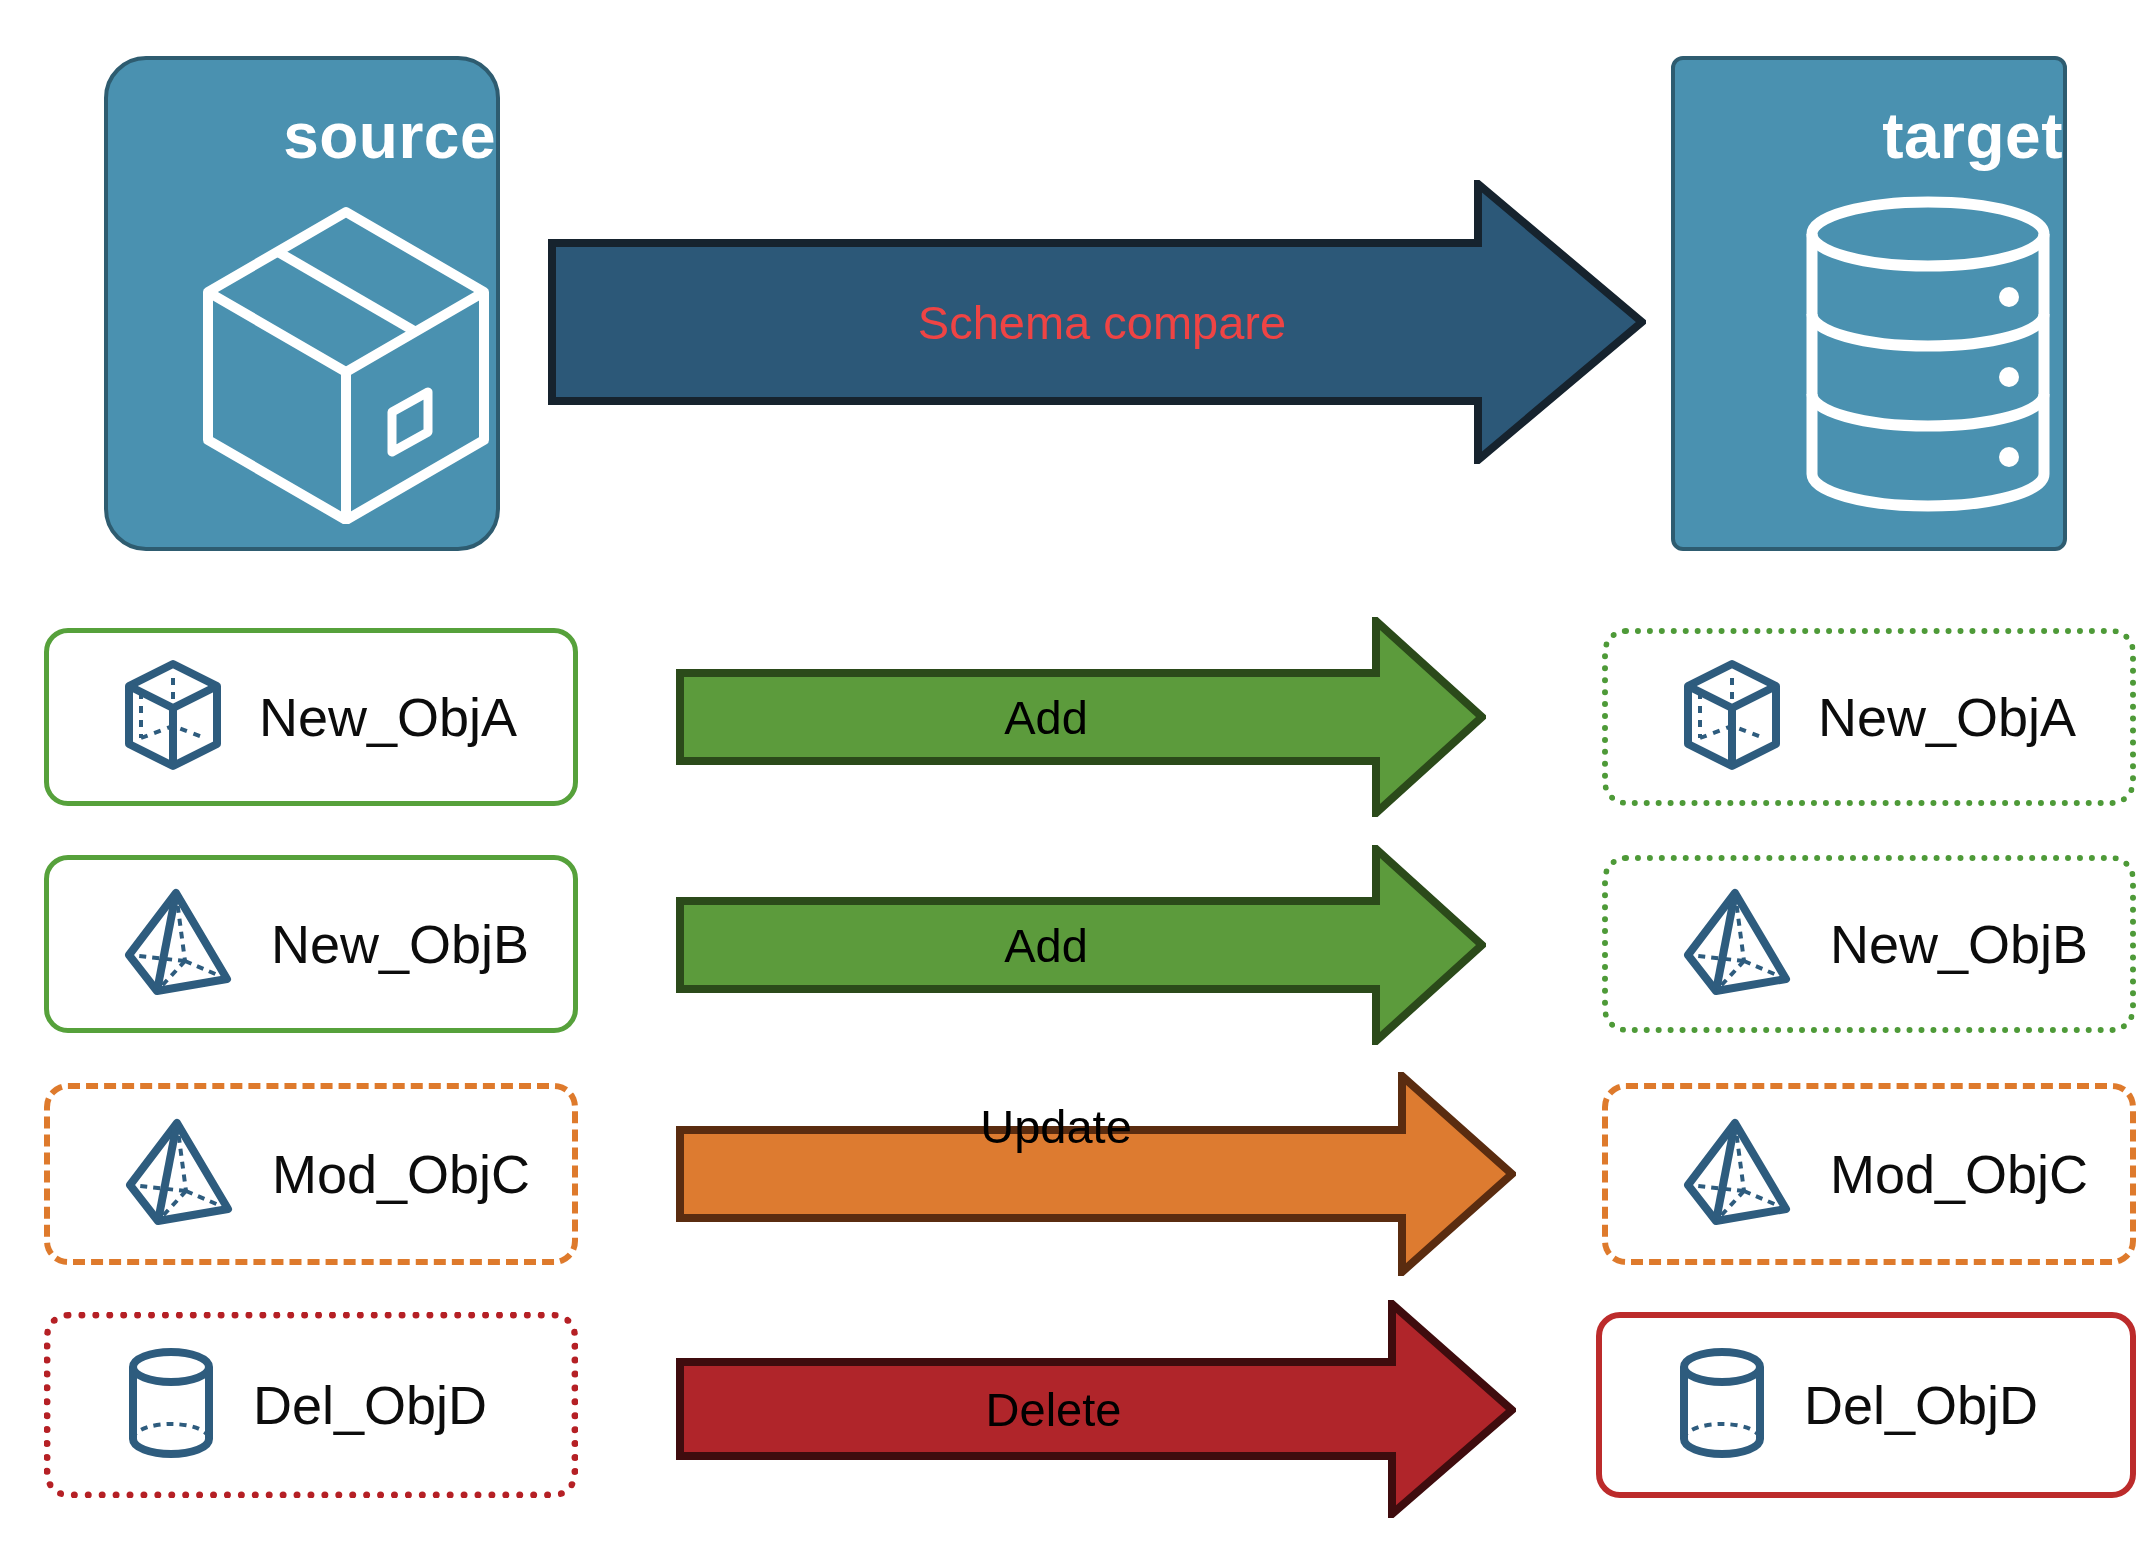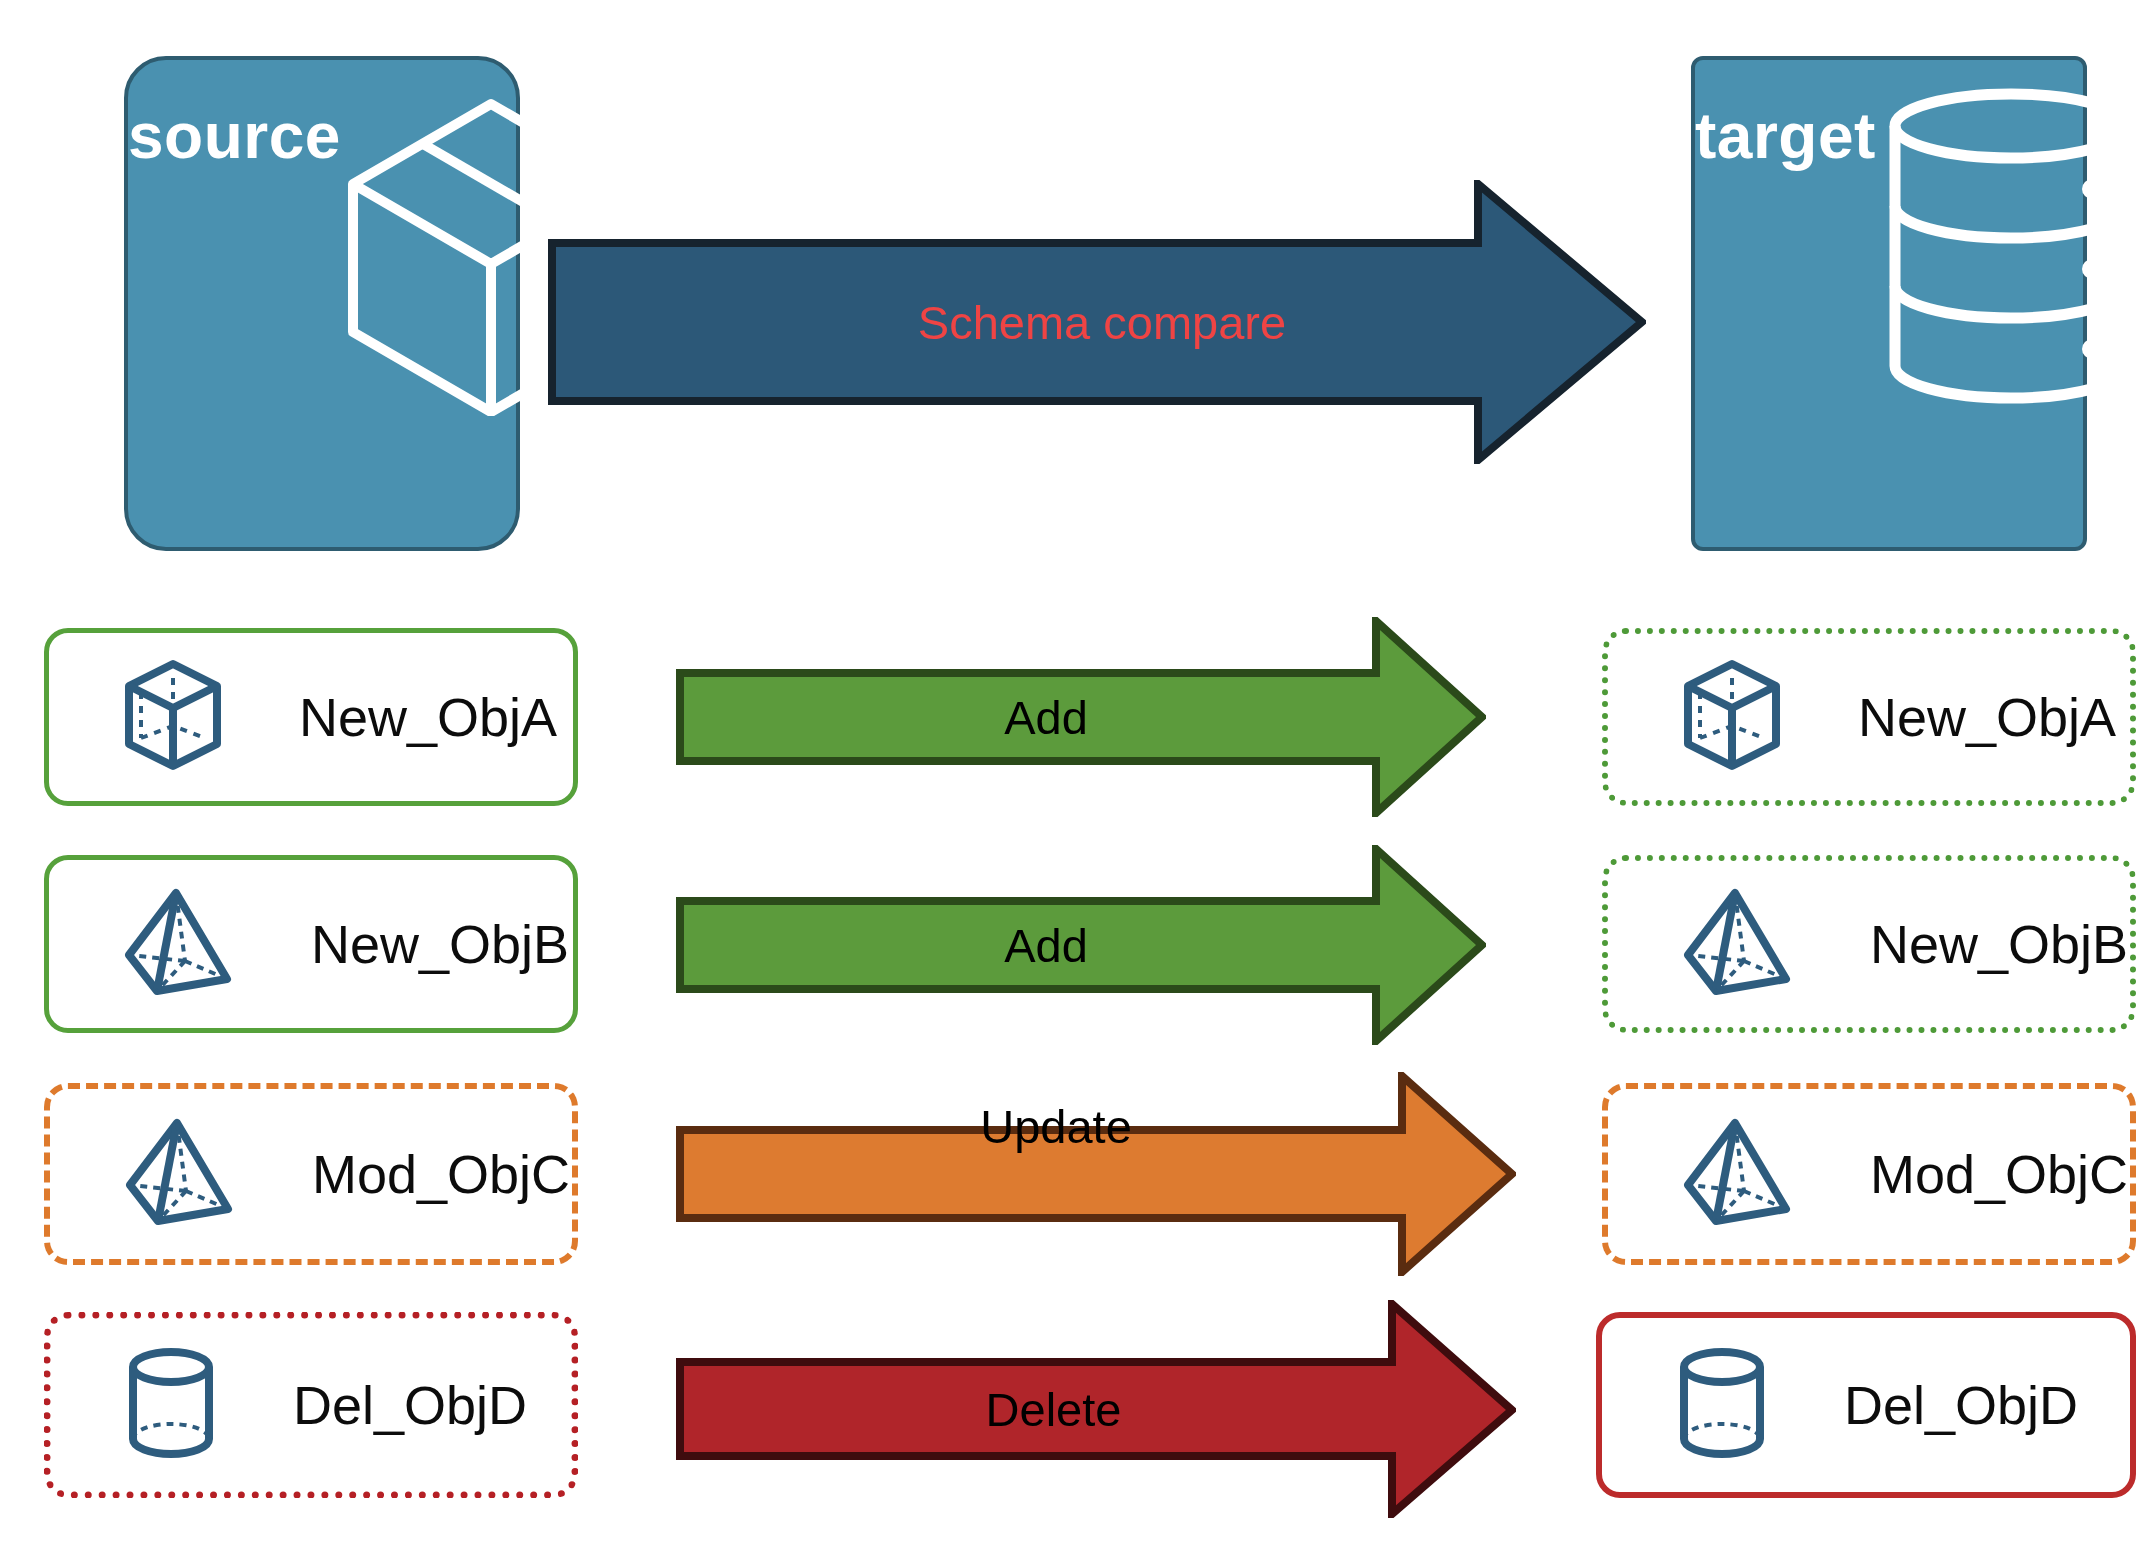--- a/index.html
+++ b/index.html
@@ -16,23 +16,22 @@
   }
 
   
   .endpoint {
     position: absolute;
     background: #4A91B0;
     border: 4px solid #2E5C70;
     border-radius: 42px;
     box-sizing: border-box;
     display: flex;
-    flex-direction: row;
-    align-items: flex-start;
-    margin-left: 20px;
+    flex-direction: column;
+    align-items: flex-end;
   }
   .endpoint-title {
     color: #ffffff;
     font-size: 64px;
     font-weight: bold;
     letter-spacing: 0.5px;
     margin-top: 44px;
     line-height: 1;
   }
   .endpoint-icon {
@@ -67,21 +66,20 @@
 
   
   .obj-card {
     position: absolute;
     box-sizing: border-box;
     background: #ffffff;
     border-radius: 24px;
     display: flex;
     align-items: center;
     padding-left: 72px;
-    gap: 40px;
   }
   .obj-card .obj-icon {
     flex: 0 0 auto;
     margin-right: 34px;
   }
   .obj-label {
     font-size: 54px;
     color: #0c0c0c;
     white-space: nowrap;
     line-height: 1;

